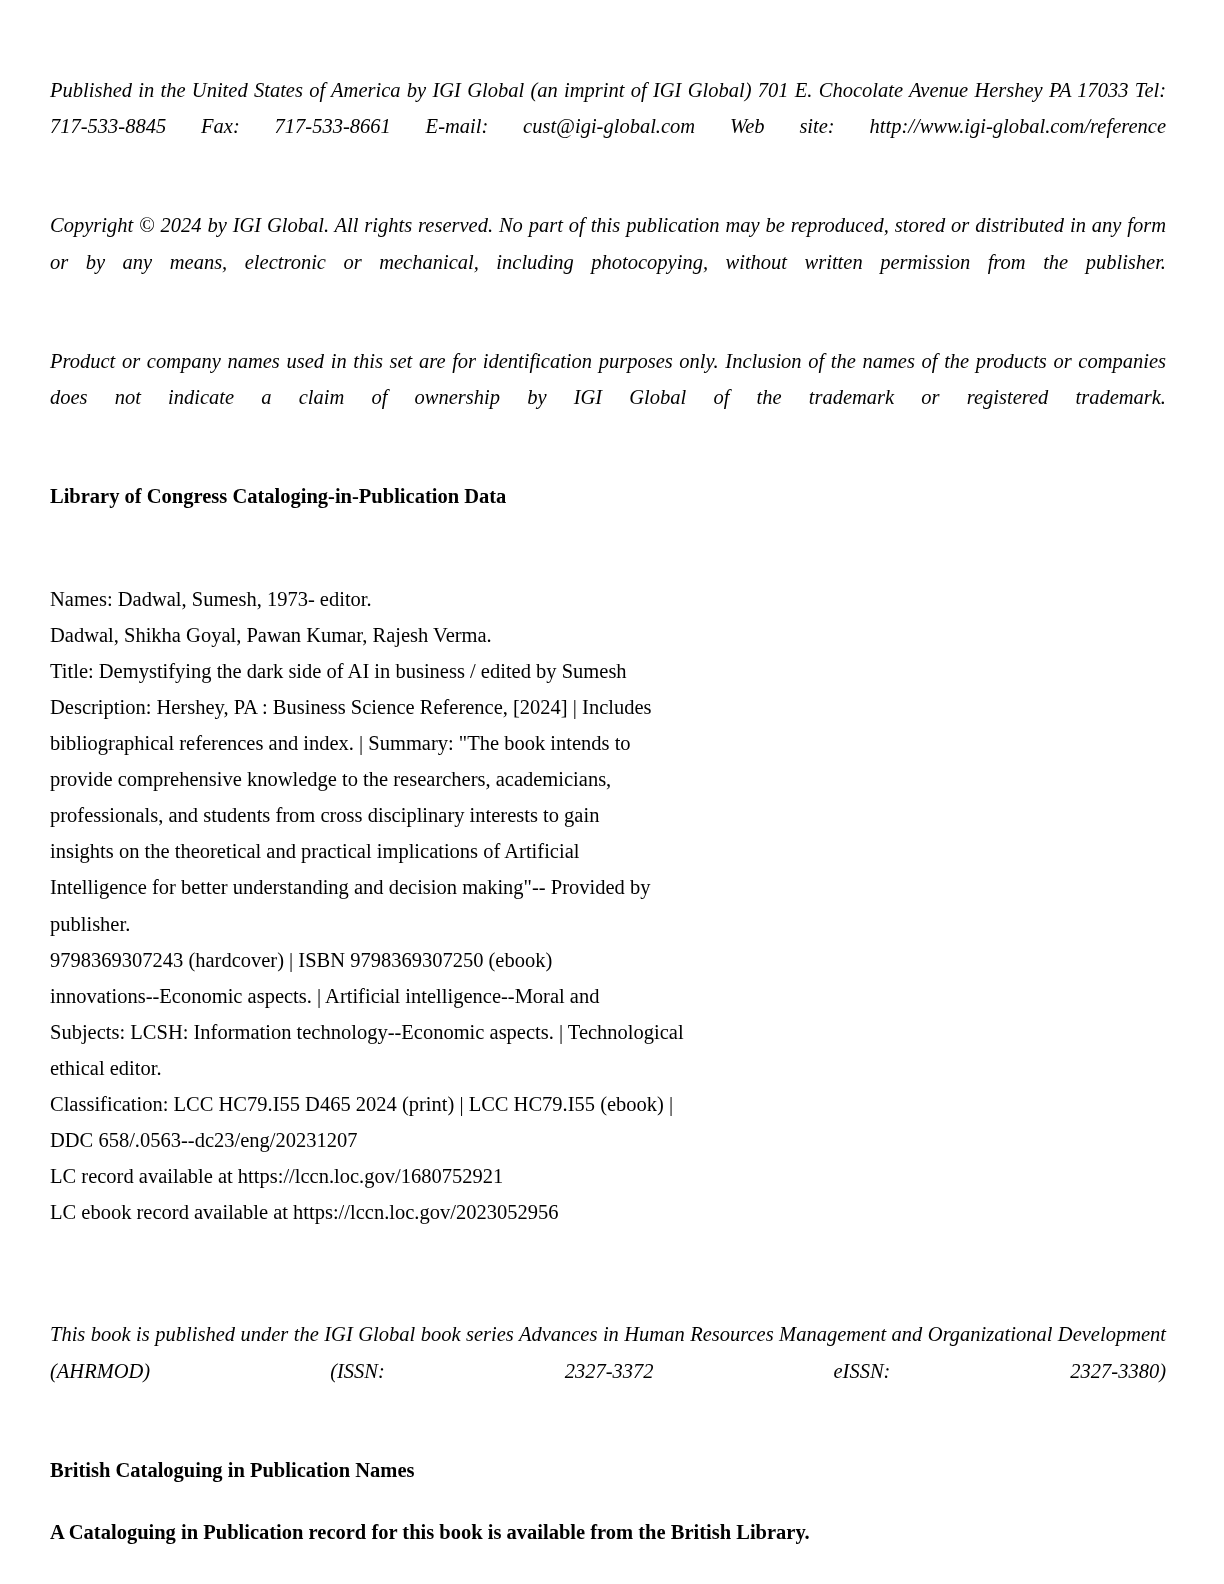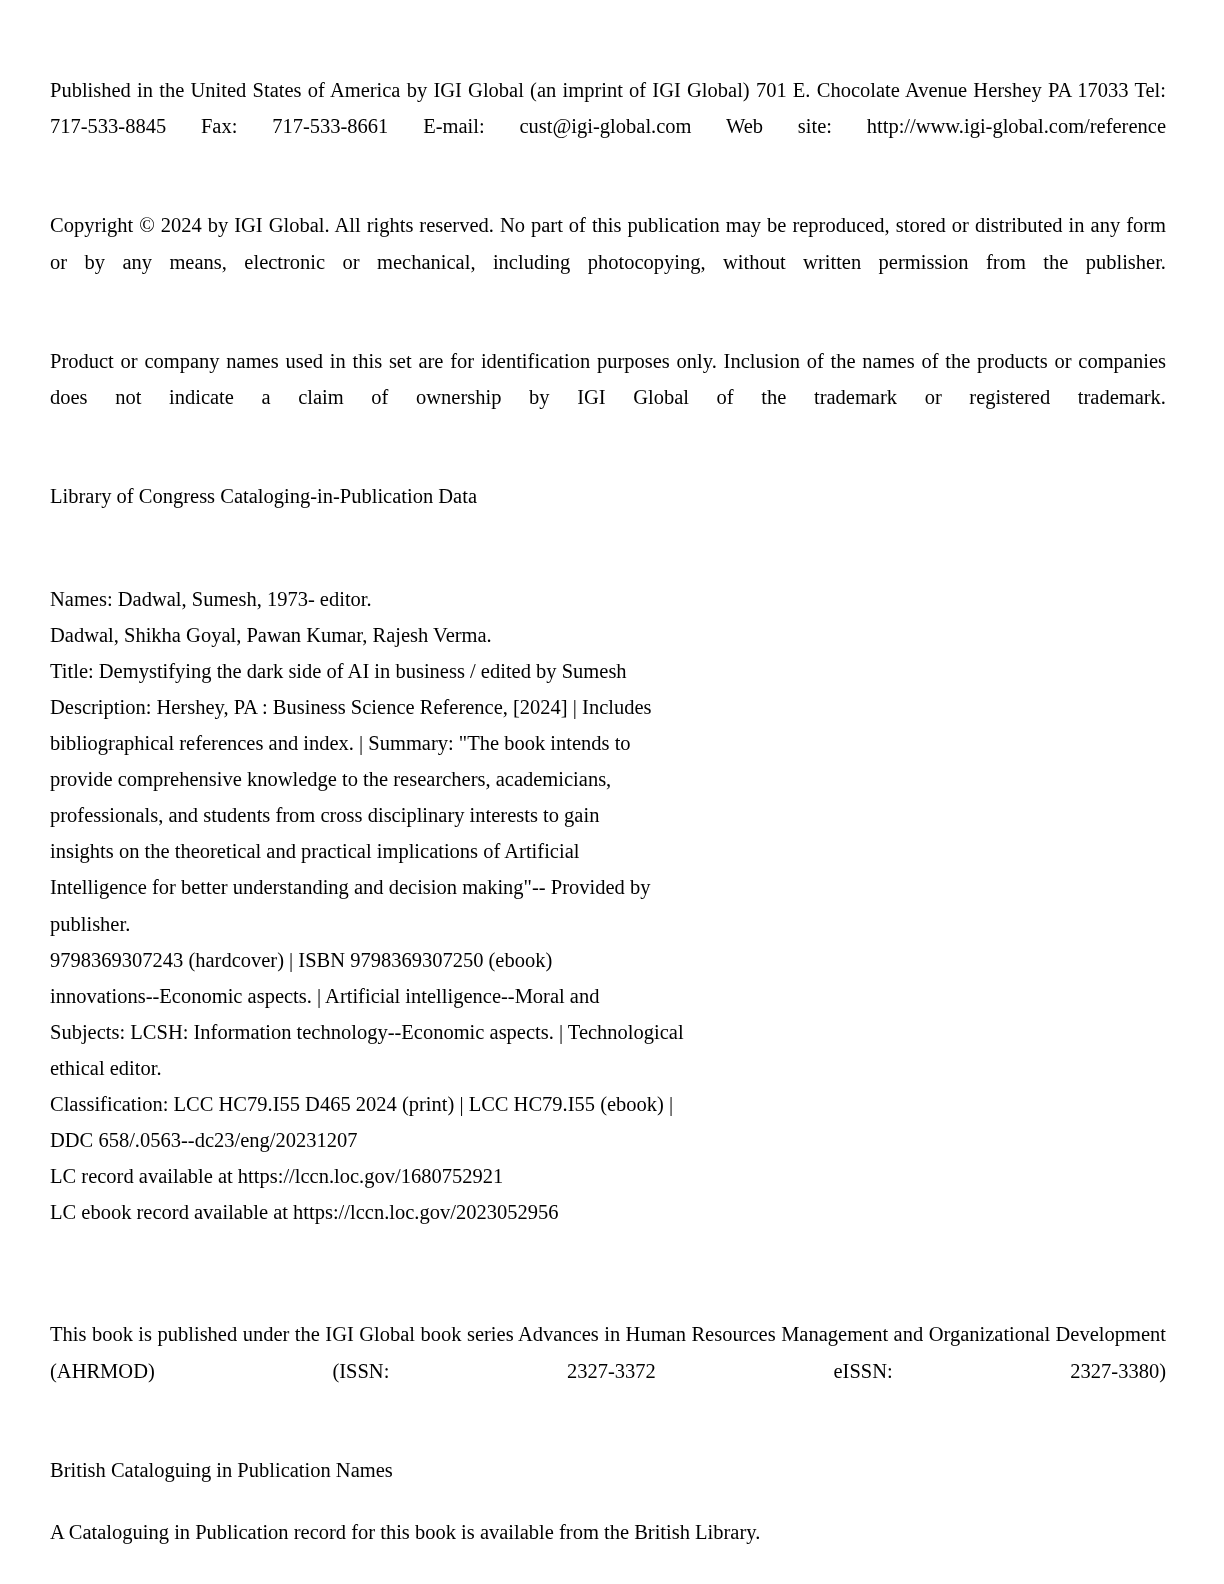--- a/index.html
+++ b/index.html
@@ -20,26 +20,28 @@
     box-sizing: border-box;
     padding: 72px 58px 0 50px;
     position: relative;
   }
   .block {
     font-size: 20.5px;
     line-height: 1.78;
     text-align: justify;
     text-justify: inter-word;
     margin: 0 0 26px 0;
+    font-style: italic;
   }
   .plain {
     font-size: 20.5px;
     line-height: 1.78;
     text-align: left;
     margin: 0 0 26px 0;
+    font-weight: bold;
   }
   .cip {
     font-size: 20.5px;
     line-height: 1.76;
     text-align: left;
     margin: 0;
     width: 760px;
   }
   .cip div {
     white-space: pre-wrap;

